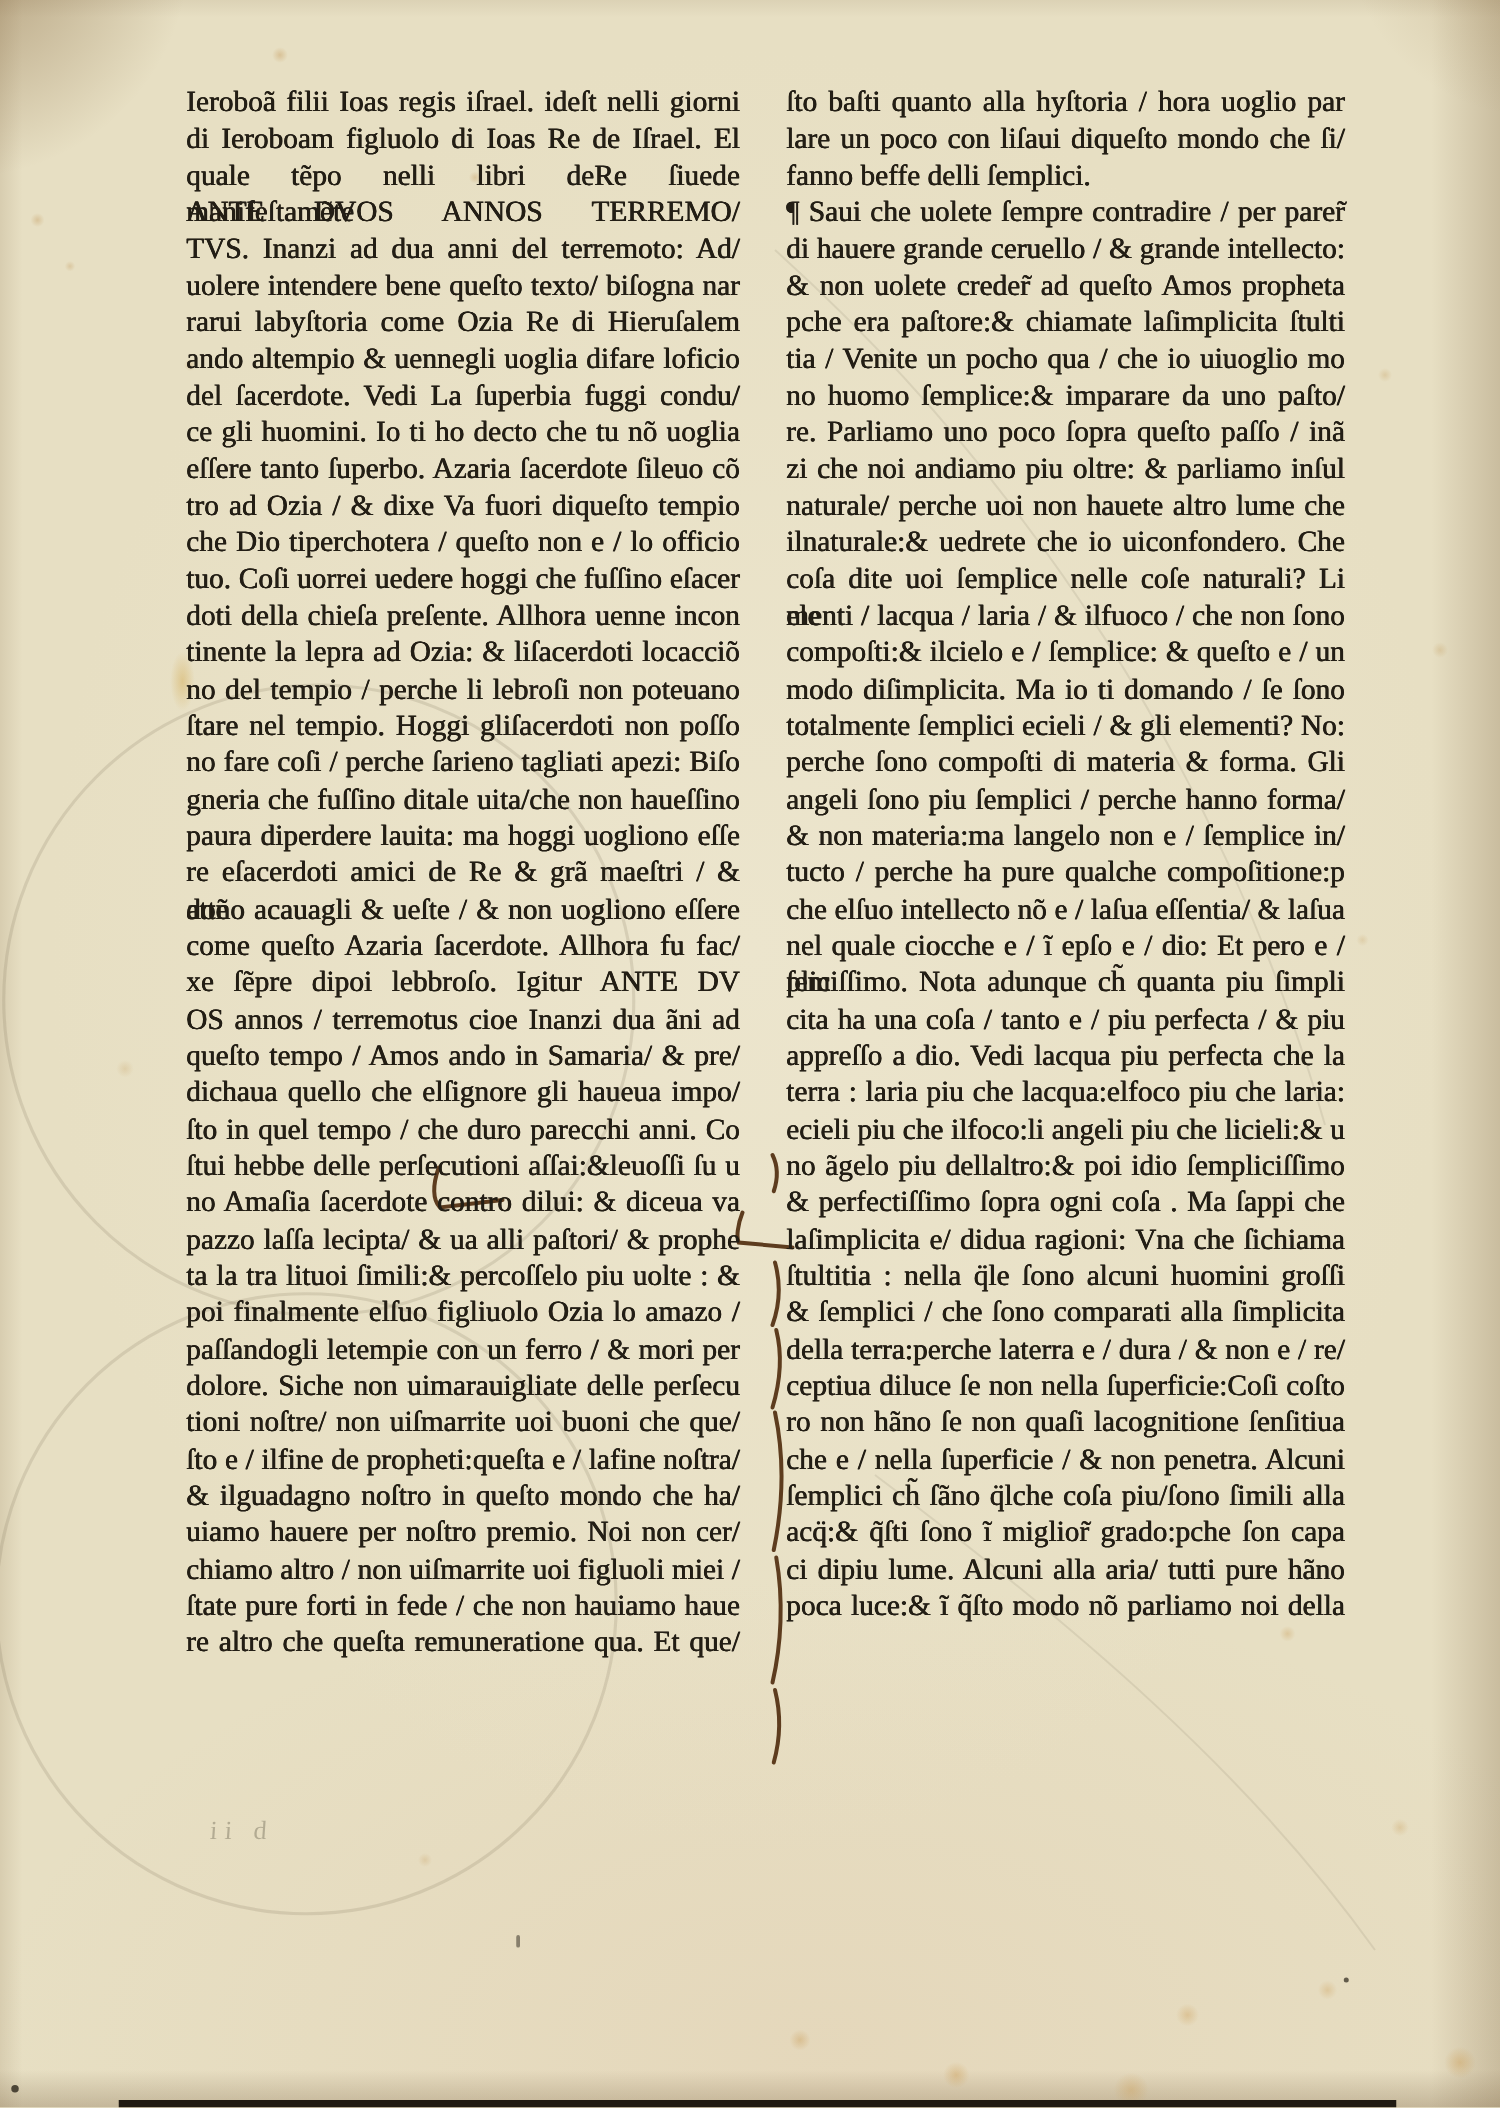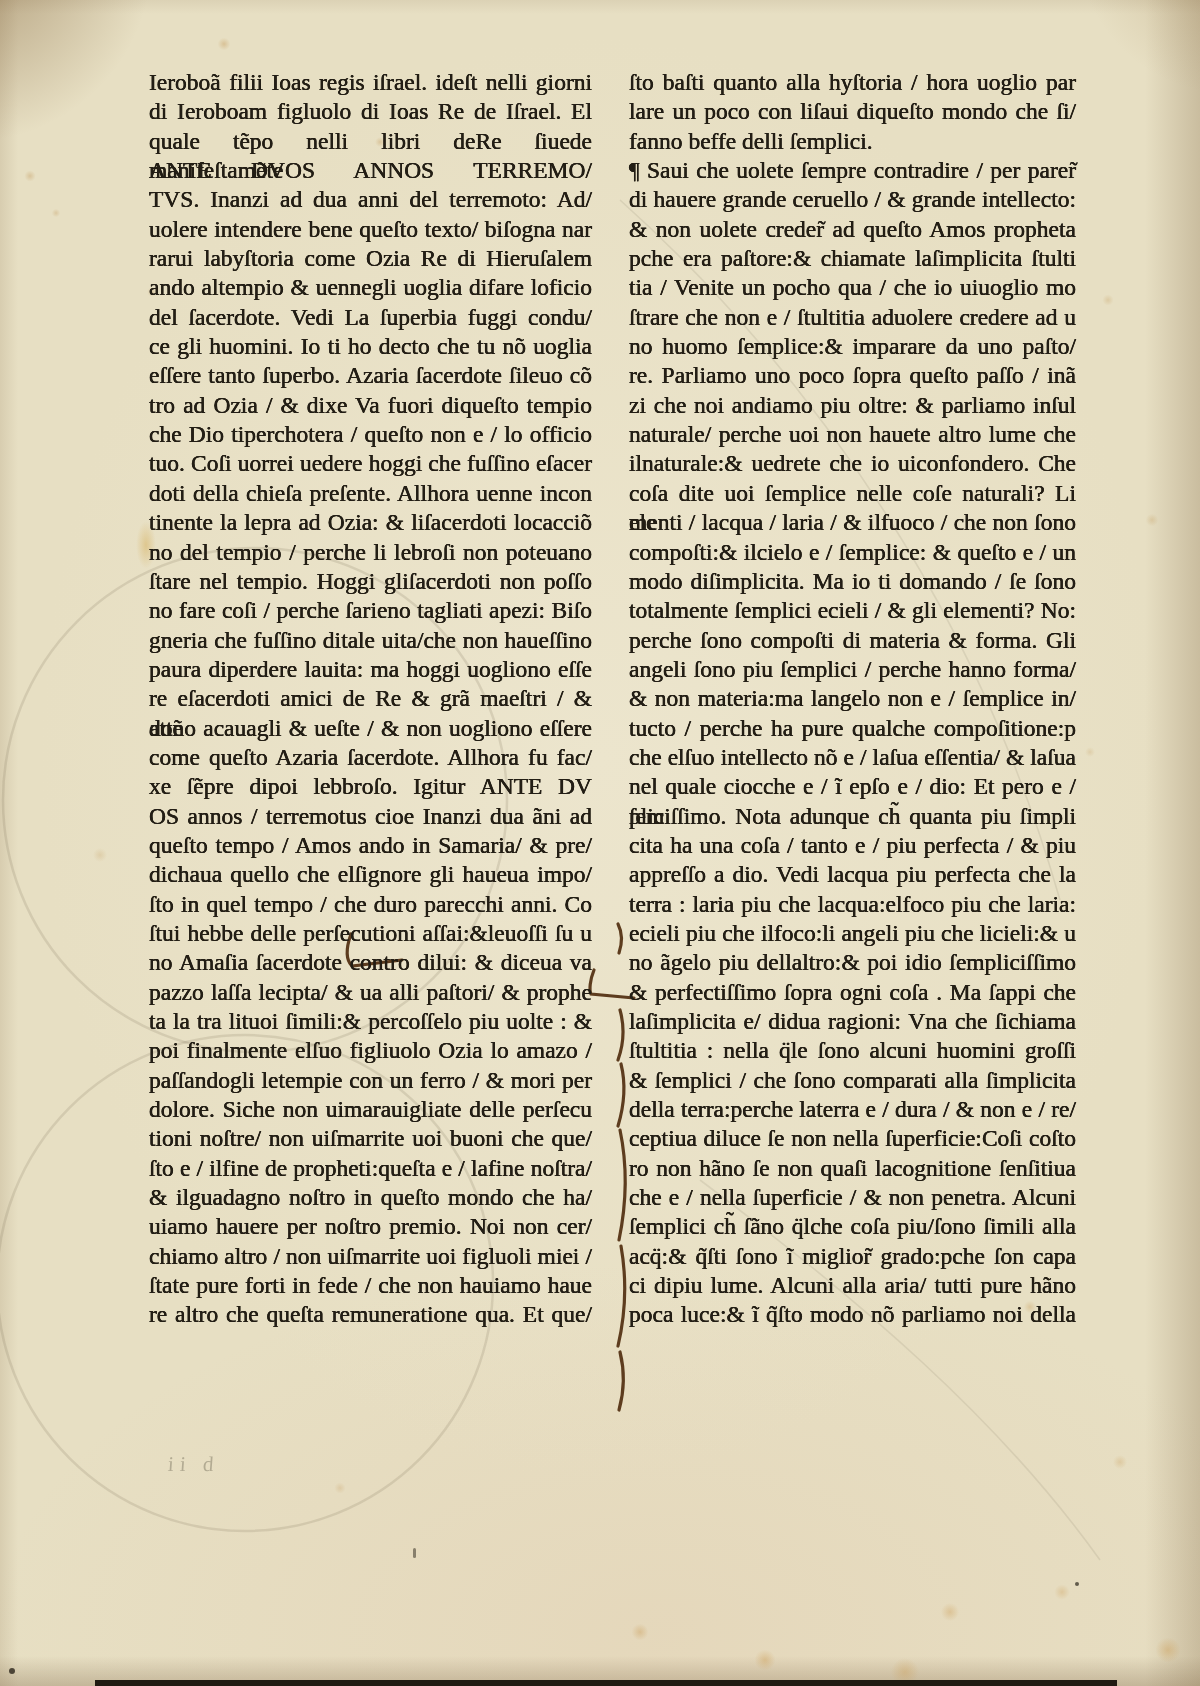--- a/index.html
+++ b/index.html
@@ -131,21 +131,20 @@
   </div>
 <div class="column" id="col-right">
     <div class="line">ſto baſti quanto alla hyſtoria / hora uoglio par</div>
     <div class="line">lare un poco con liſaui diqueſto  mondo che ſi/</div>
     <div class="line short">fanno beffe delli ſemplici.</div>
     <div class="line">¶ Saui che uolete ſempre contradire / per parer̃</div>
     <div class="line">di hauere grande ceruello / &amp; grande intellecto:</div>
     <div class="line">&amp; non uolete creder̃ ad queſto Amos propheta</div>
     <div class="line">pche era paſtore:&amp; chiamate laſimplicita ſtulti</div>
     <div class="line">tia / Venite un pocho qua / che io uiuoglio  mo</div>
-    <div class="line">ſtrare che non e / ſtultitia aduolere credere ad u</div>
     <div class="line">no huomo ſemplice:&amp; imparare da uno paſto/</div>
     <div class="line">re. Parliamo uno poco ſopra queſto paſſo / inã</div>
     <div class="line">zi che noi andiamo piu oltre: &amp; parliamo inſul</div>
     <div class="line">naturale/ perche uoi non hauete altro lume che</div>
     <div class="line">ilnaturale:&amp; uedrete che io uiconfondero.  Che</div>
     <div class="line">coſa dite uoi ſemplice nelle coſe naturali? Li ele</div>
     <div class="line">menti / lacqua / laria / &amp; ilfuoco / che  non ſono</div>
     <div class="line">compoſti:&amp; ilcielo e / ſemplice: &amp; queſto e / un</div>
     <div class="line">modo diſimplicita. Ma io ti domando / ſe ſono</div>
     <div class="line">totalmente ſemplici ecieli / &amp; gli elementi? No:</div>

